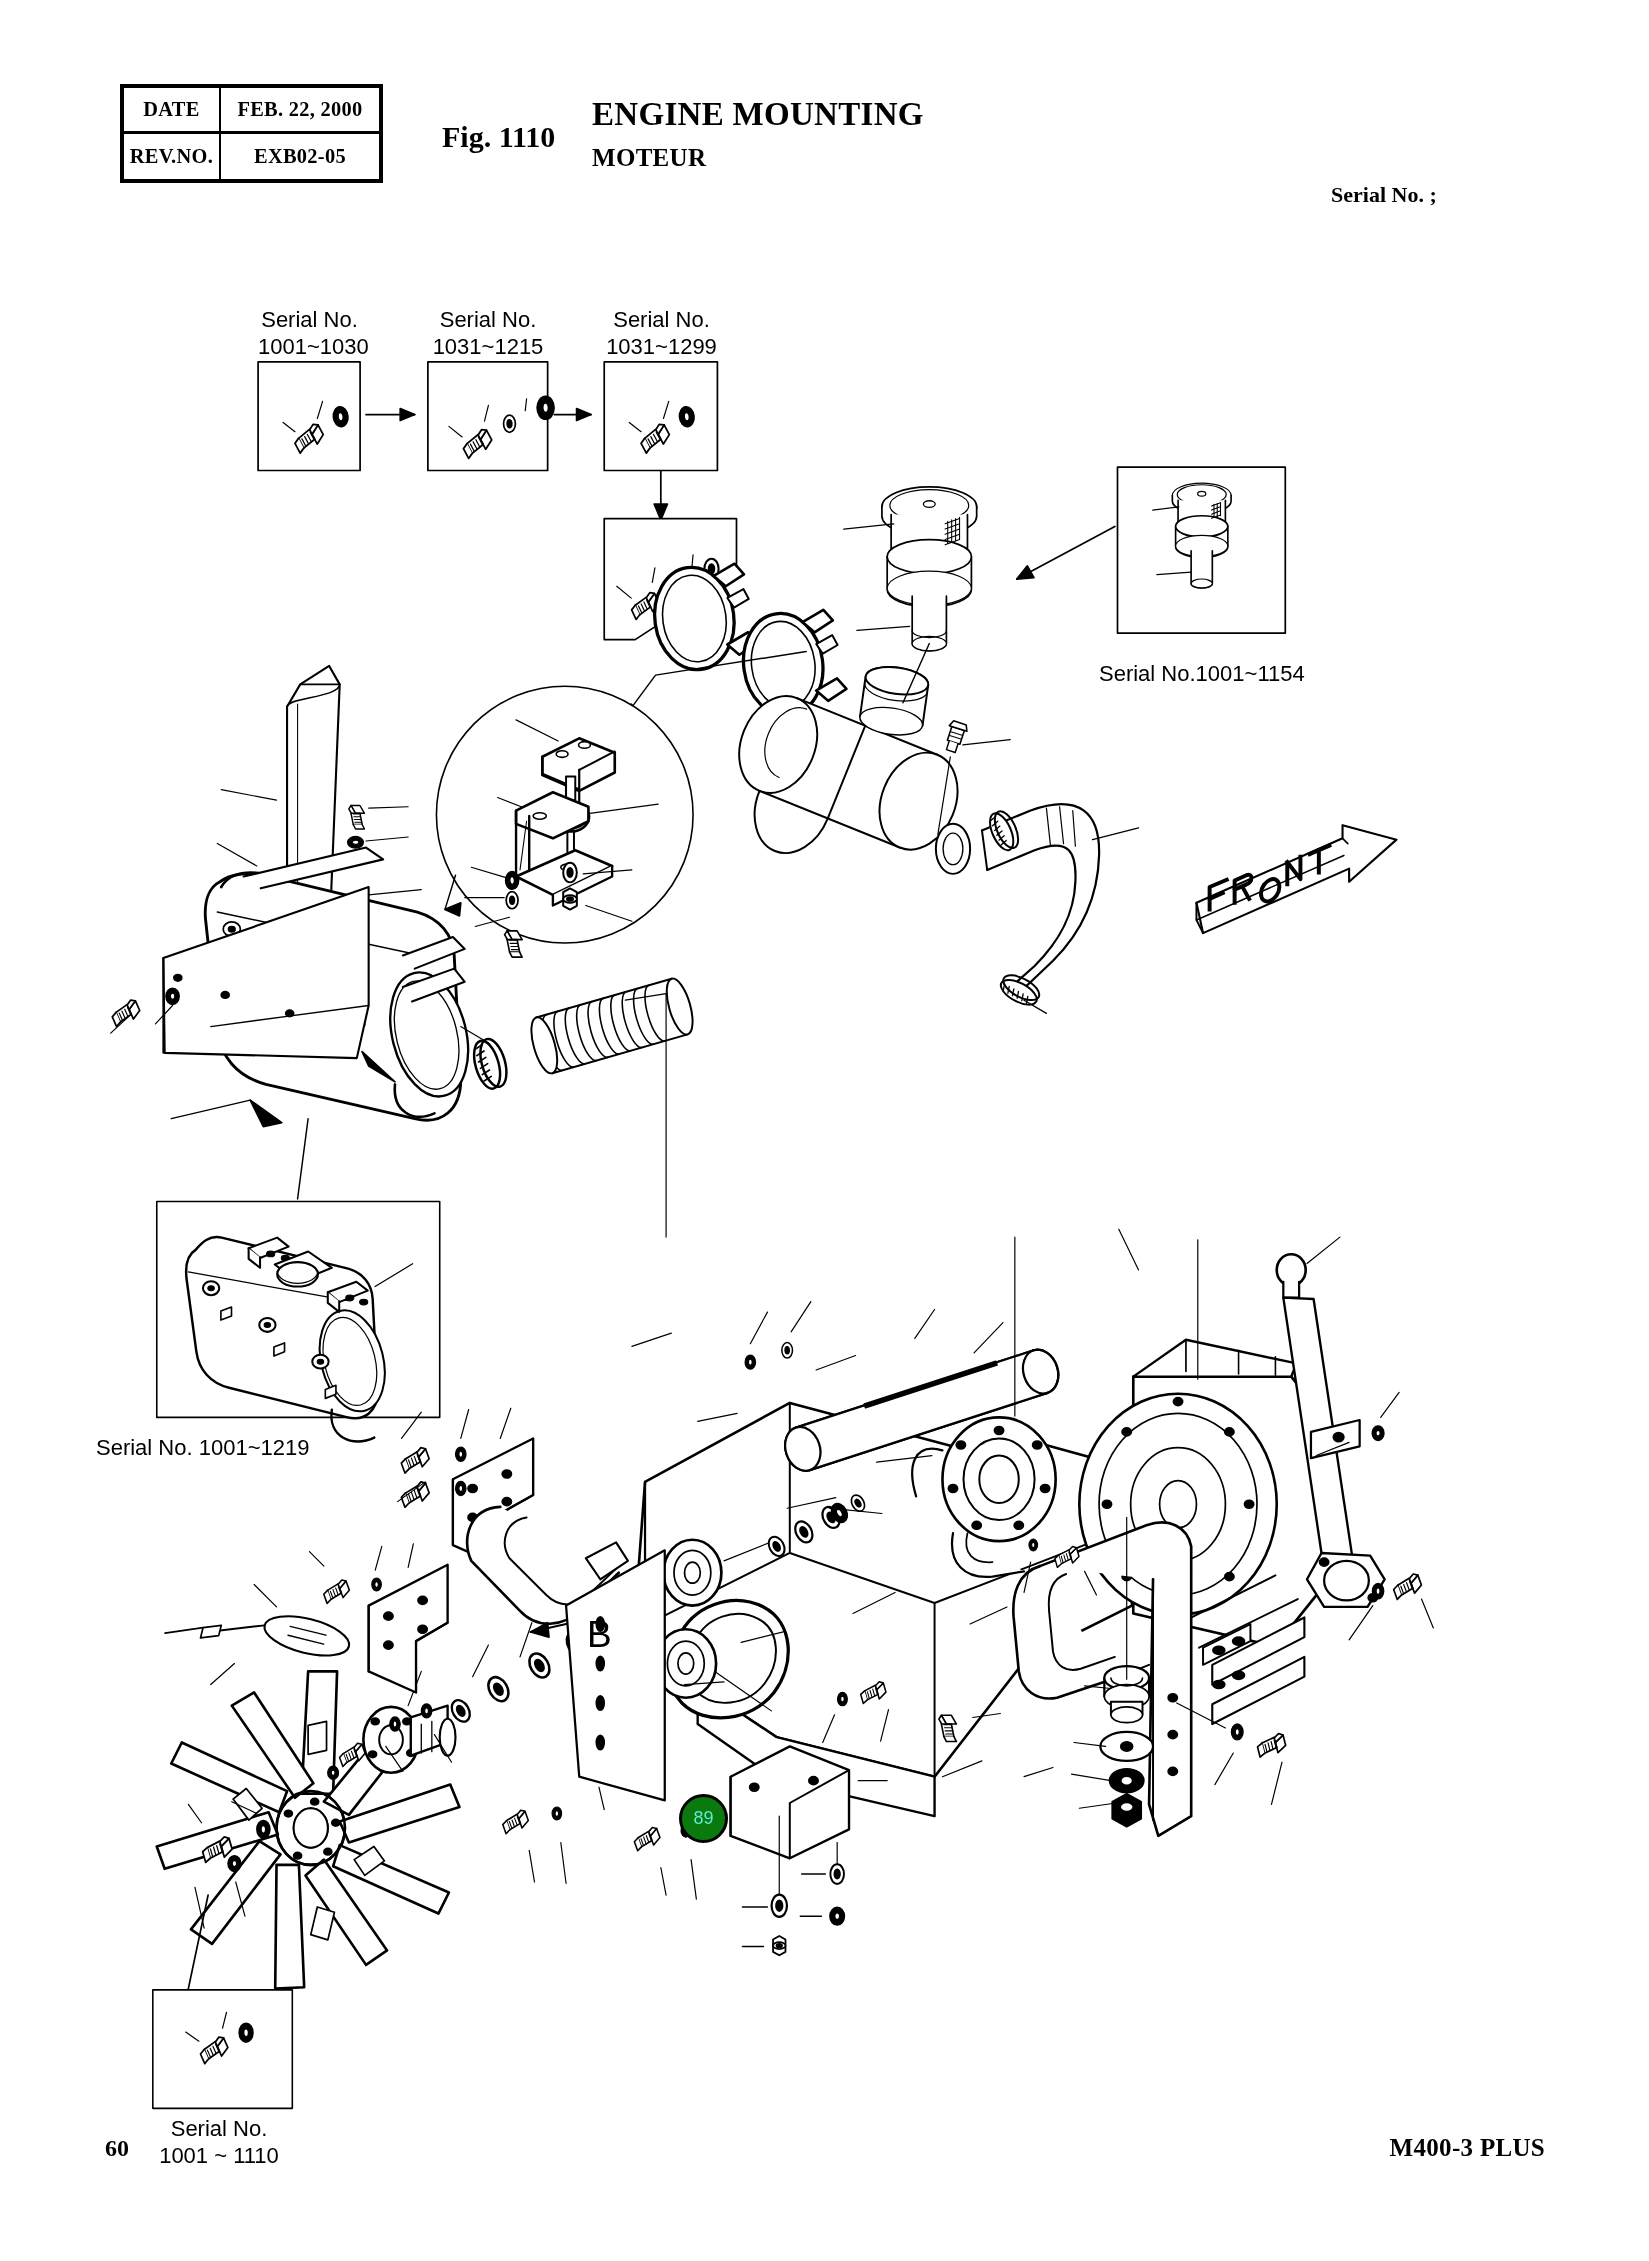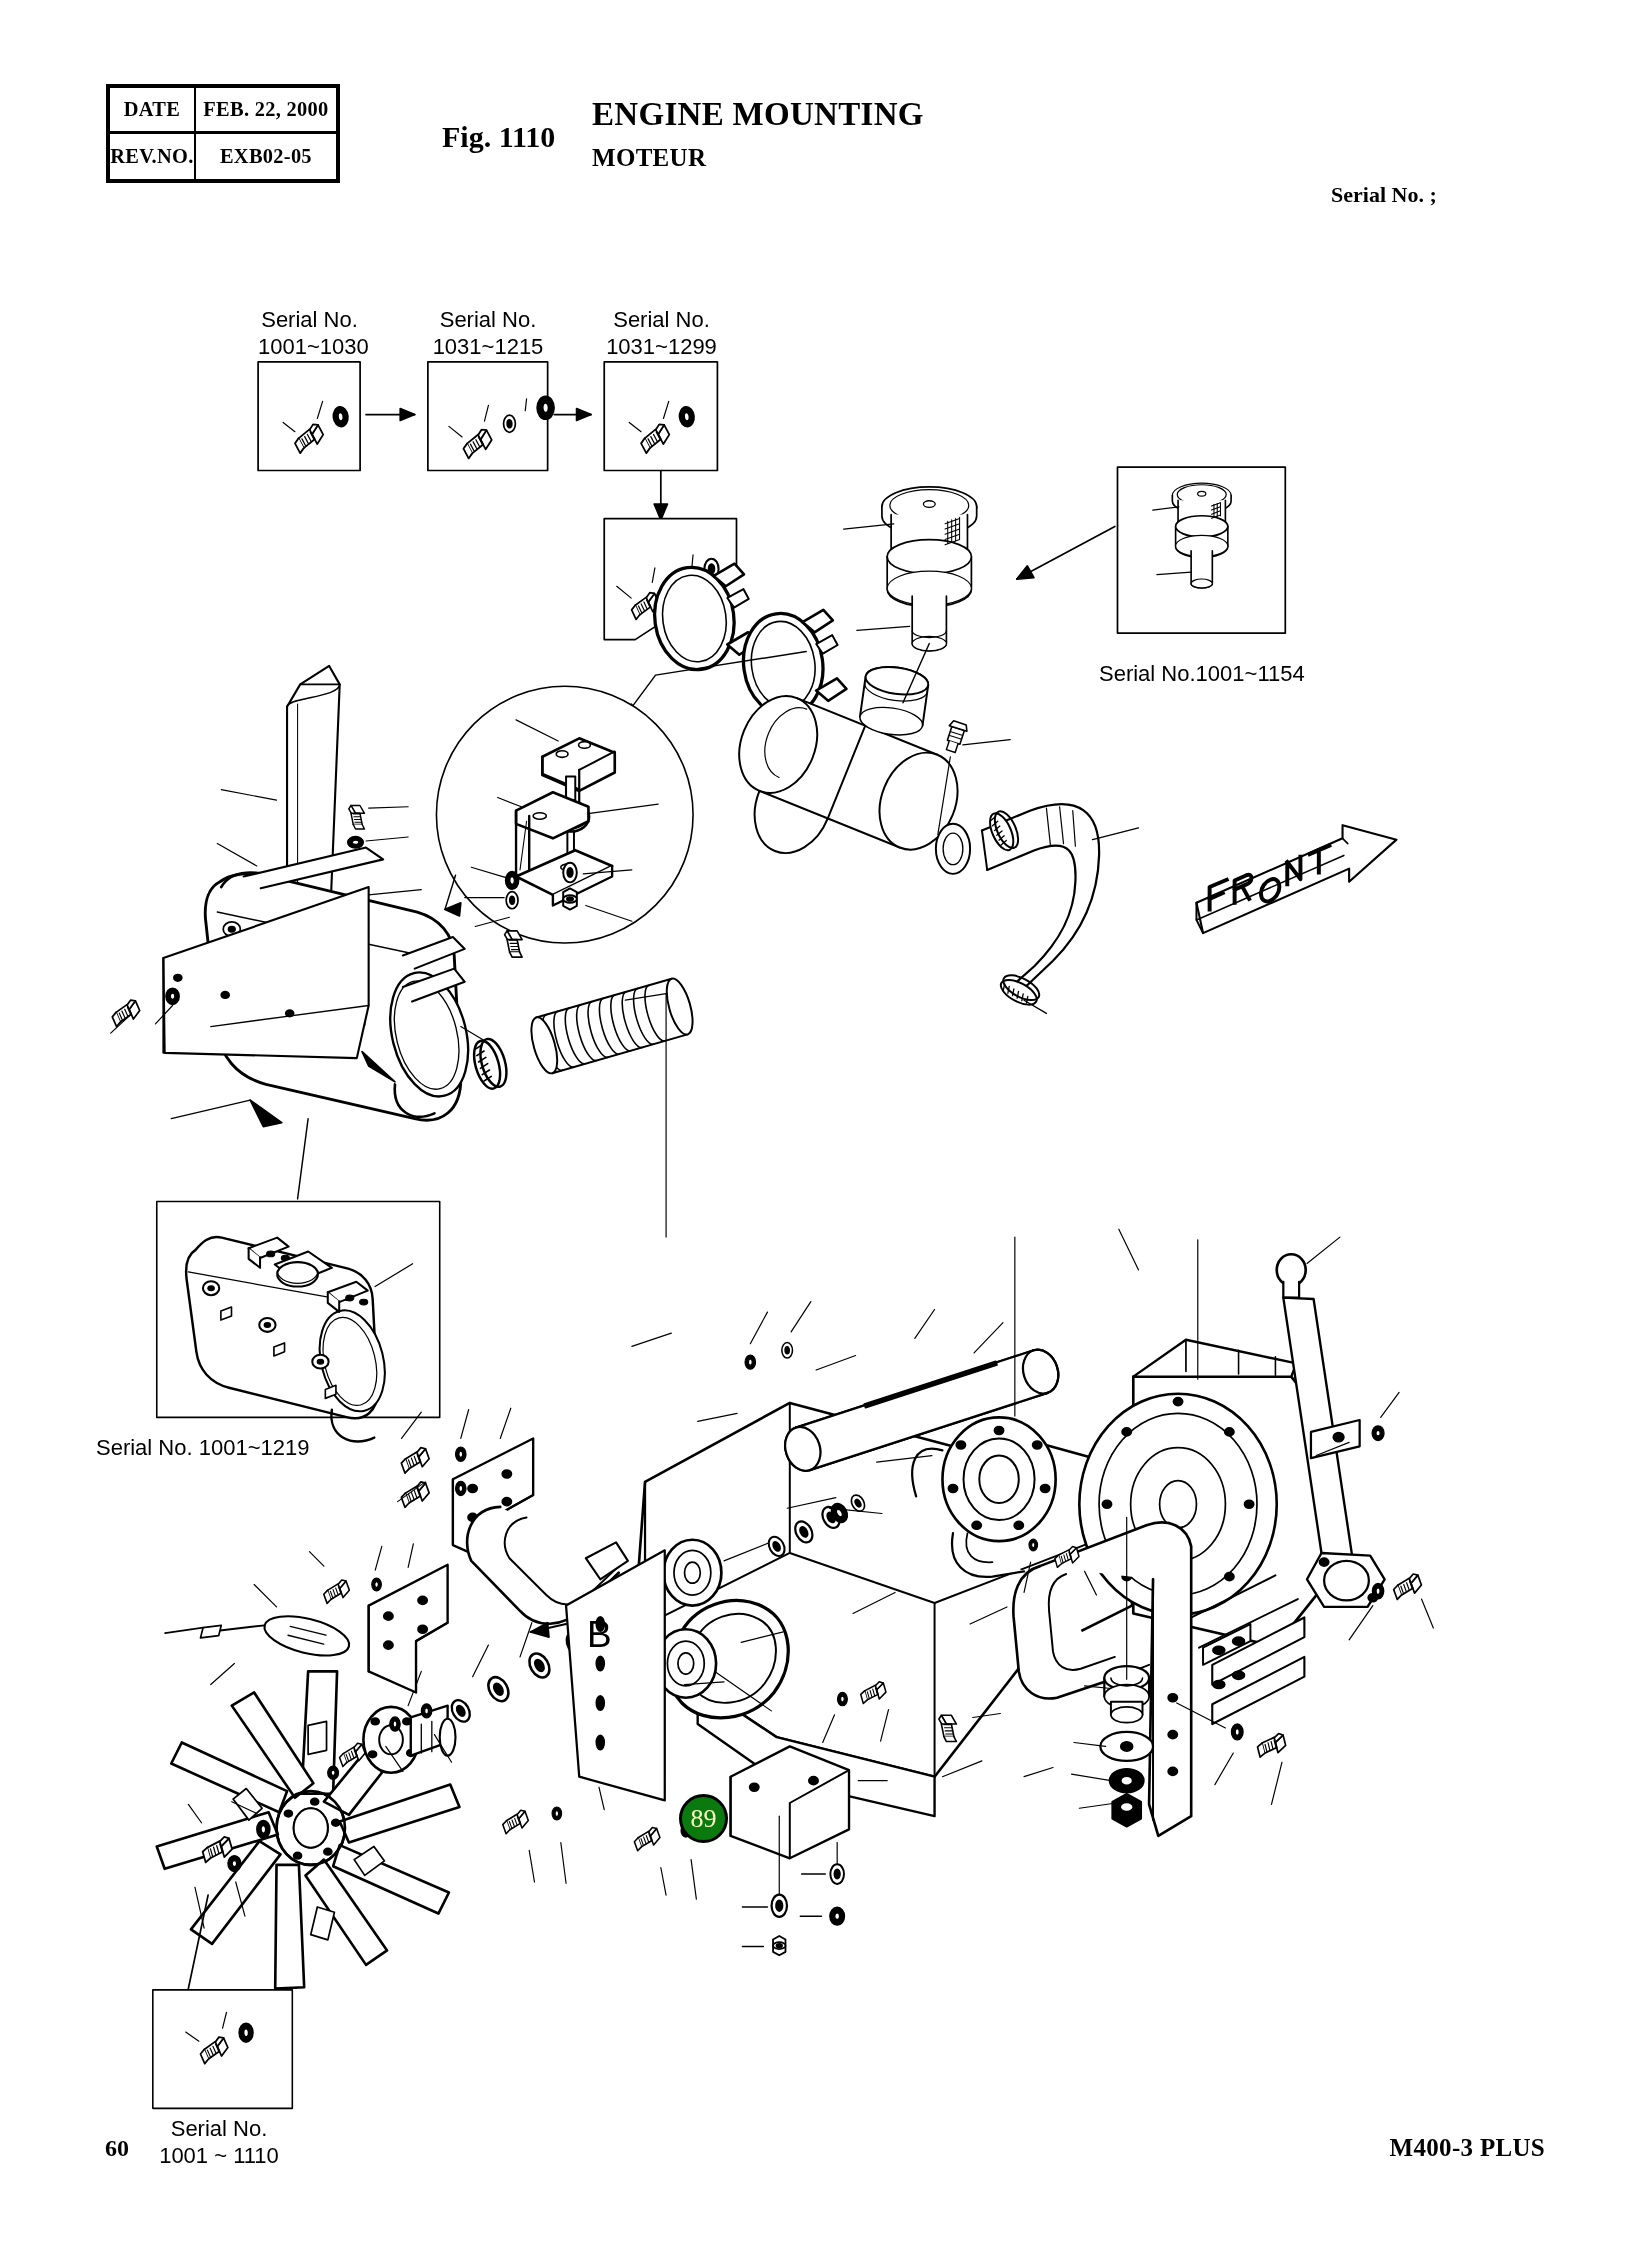--- a/index.html
+++ b/index.html
@@ -2,21 +2,21 @@
 <html style="font-size:10.5px"><head>
 <meta charset="utf-8">
 <style>
   html,body{margin:0;padding:0;background:#fff;}
   body{width:1650px;height:2261px;position:relative;overflow:hidden;
        font-family:"Liberation Sans", sans-serif;color:#000;}
 
   
   #header-block{position:absolute;left:0;top:0;width:1650px;height:224px;}
 
-  .meta-table{position:absolute;left:106px;top:84px;width:234px;height:99px;
+  .meta-table{position:absolute;left:120px;top:84px;width:263px;height:99px;
               border:4px solid #000;box-sizing:border-box;}
   .meta-row{display:flex;height:50%;box-sizing:border-box;}
   .meta-row:first-child{border-bottom:3.3px solid #000;}
   .meta-cell{display:flex;align-items:center;justify-content:center;
              font-family:"Liberation Serif", serif;font-weight:bold;font-size:20.4px;
              letter-spacing:0.3px;box-sizing:border-box;}
   .meta-cell.k{width:38%;border-right:2.6px solid #000;}
   .meta-cell.v{width:62%;}
 
   #fig-no{position:absolute;left:442px;top:120px;
@@ -42,23 +42,23 @@
   #drawing svg{display:block;}
 
   
   .dlabel{position:absolute;font-family:"Liberation Sans", sans-serif;
           font-size:22px;line-height:1.22;white-space:pre;color:#000;}
   .dlabel.c{text-align:center;}
 
   
   #callout-89{position:absolute;left:679px;top:1794px;width:49px;height:49px;
               border-radius:50%;background:#0a7a0f;border:3.3px solid #000;
-              box-sizing:border-box;color:#fef9c3;font-size:26px;
+              box-sizing:border-box;color:#5eead4;font-size:18px;
               display:flex;align-items:center;justify-content:center;
-              font-family:Liberation Serif, serif;}
+              font-family:Liberation Sans, sans-serif;}
 </style>
 </head>
 <body>
 
 <div id="header-block">
 
   <div class="meta-table">
     <div class="meta-row">
       <div class="meta-cell k">DATE</div>
       <div class="meta-cell v">FEB. 22, 2000</div>

